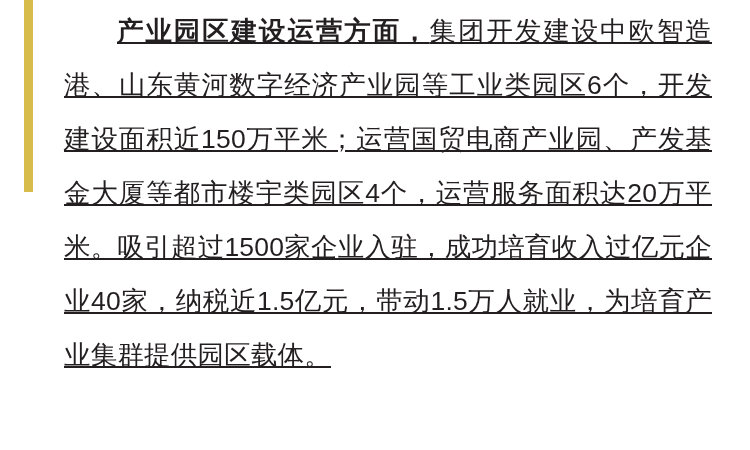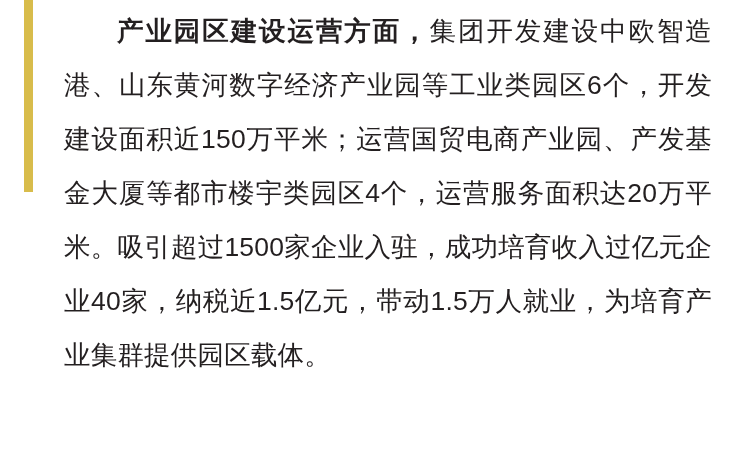--- a/index.html
+++ b/index.html
@@ -37,20 +37,21 @@
   .paragraph {
     margin: 0;
     padding-top: 4px;
     font-size: 26.5px;
     line-height: 54px;
     color: #231f20;
     text-align: justify;
     text-justify: inter-ideograph;
     letter-spacing: 0.2px;
     text-indent: 53px;
+    text-decoration: underline;
   }
   .lead {
     font-weight: bold;
     color: #231f20;
   }
   .body-text {
     font-weight: normal;
   }
 </style>
 </head>

